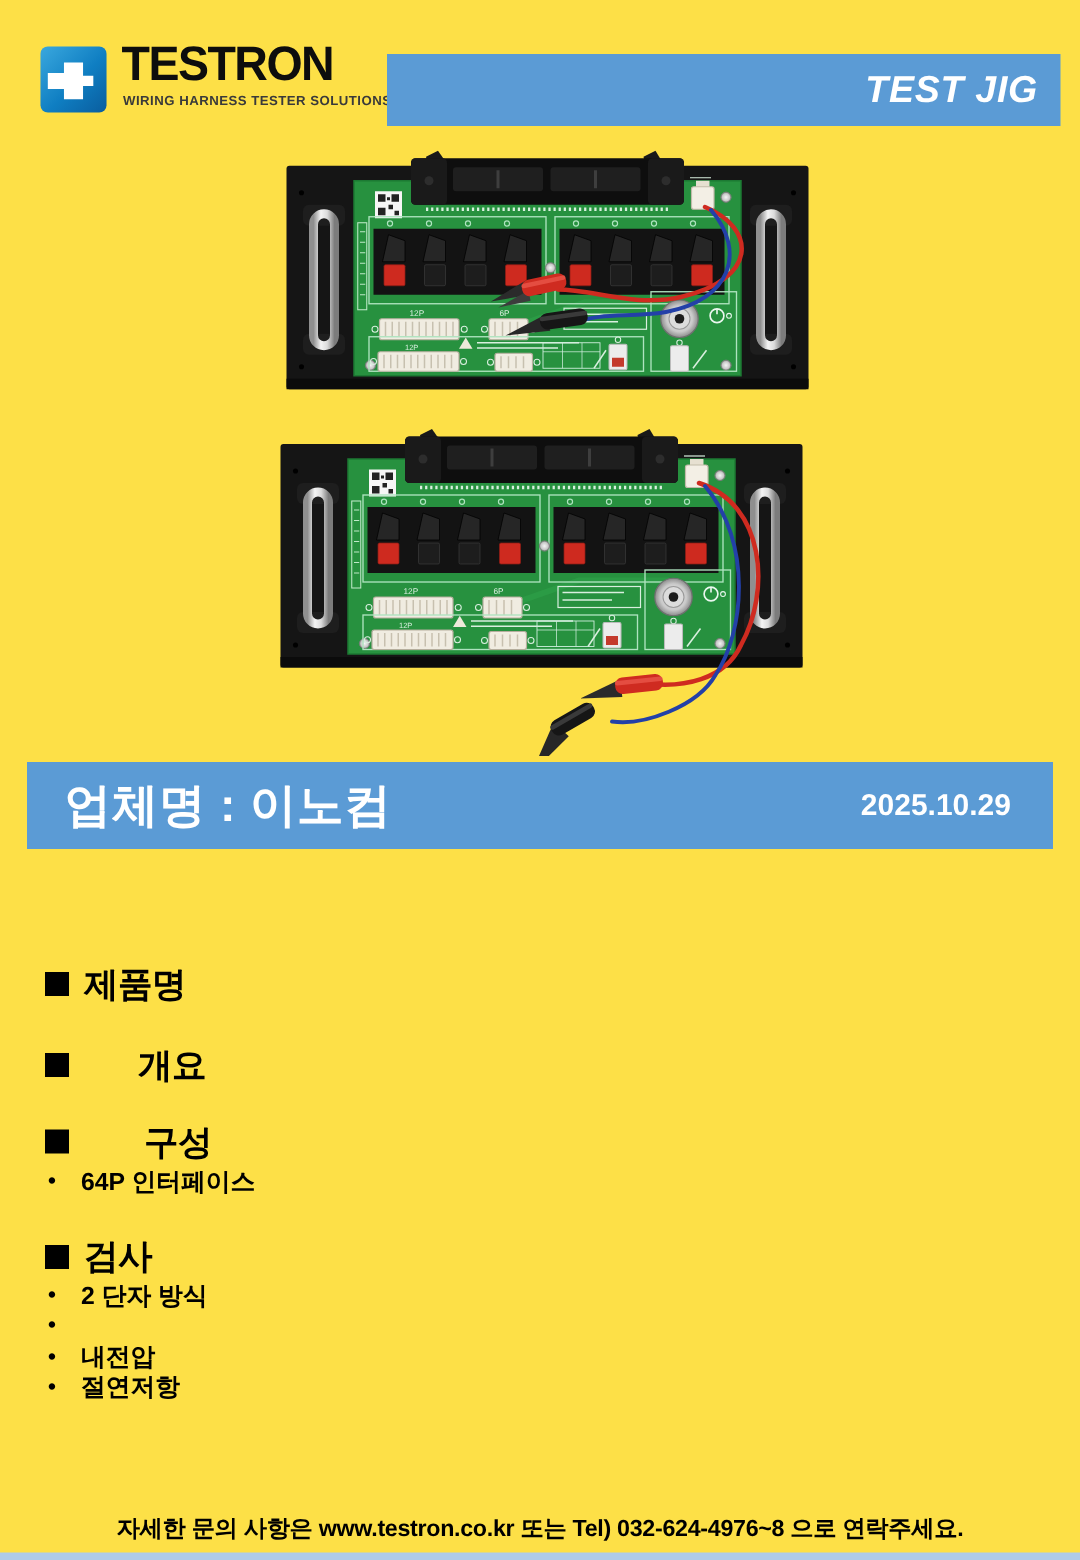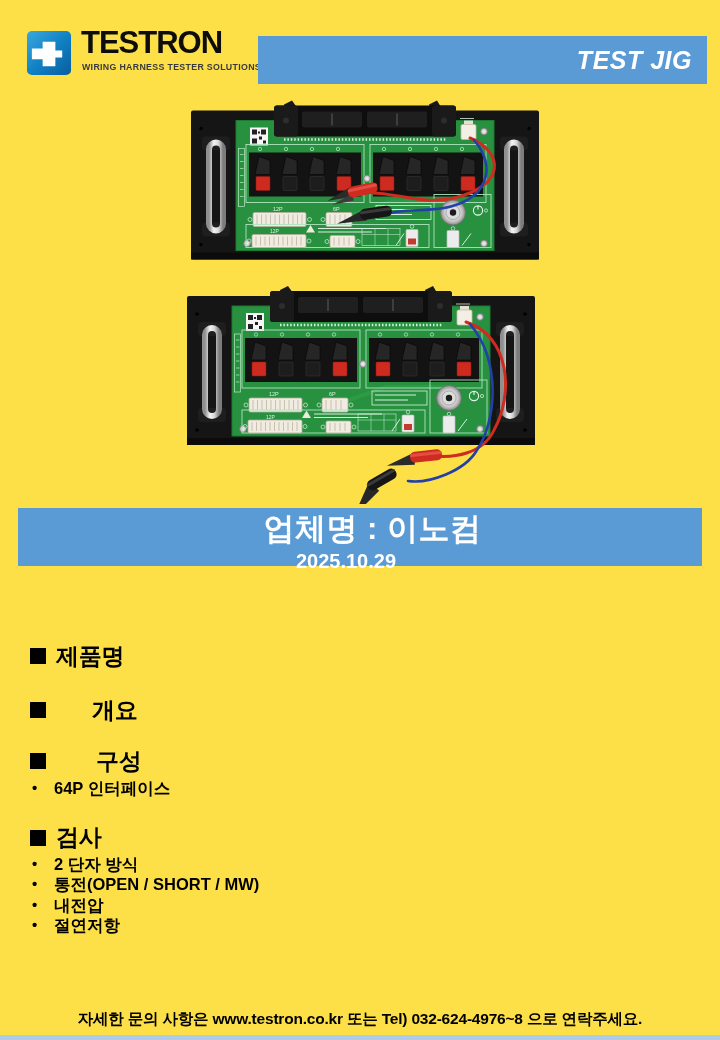--- a/index.html
+++ b/index.html
@@ -18,21 +18,21 @@
   .testjig-banner span{font-size:25px;font-weight:bold;font-style:italic;color:#fff;
                        letter-spacing:0.5px;padding-right:15px;}
 
   
   .photo{position:absolute;}
   .photo1{left:190px;top:92px;width:350px;height:180px;}
   .photo2{left:186px;top:272px;width:352px;height:232px;}
 
   
   .company-banner{position:absolute;left:18px;top:508px;width:684px;height:58px;
-                  background:#5b9bd5;display:flex;align-items:center;justify-content:space-between;flex-direction:column;}
+                  background:#5b9bd5;display:flex;align-items:center;justify-content:space-between;}
   .company-banner .company{font-size:31px;font-weight:bold;color:#fff;padding-left:25px;letter-spacing:0.5px;}
   .company-banner .date{font-size:20px;font-weight:bold;color:#fff;padding-right:28px;}
 
   
   .sections{position:absolute;left:30px;top:630px;width:640px;}
   .sec-head{display:flex;align-items:center;height:28px;}
   .sec-head .sq{width:16px;height:16px;background:#000;margin-right:10px;flex:0 0 auto;}
   .sec-title{font-size:23px;font-weight:bold;letter-spacing:-0.3px;}
   .s1 .sec-head{margin-top:12px;}
   .s2 .sec-head{margin-top:26px;gap:36px;}
@@ -297,21 +297,20 @@
         <span class="sq"></span>
         <span class="sec-title">검사</span>
       </div>
       <div class="bullets">
         <div class="bullet">
           <span class="dot">•</span>
           <span>2 단자 방식</span>
         </div>
         <div class="bullet">
           <span class="dot">•</span>
-          <span>통전(OPEN / SHORT / MW)</span>
         </div>
         <div class="bullet">
           <span class="dot">•</span>
           <span>내전압</span>
         </div>
         <div class="bullet">
           <span class="dot">•</span>
           <span>절연저항</span>
         </div>
       </div>

